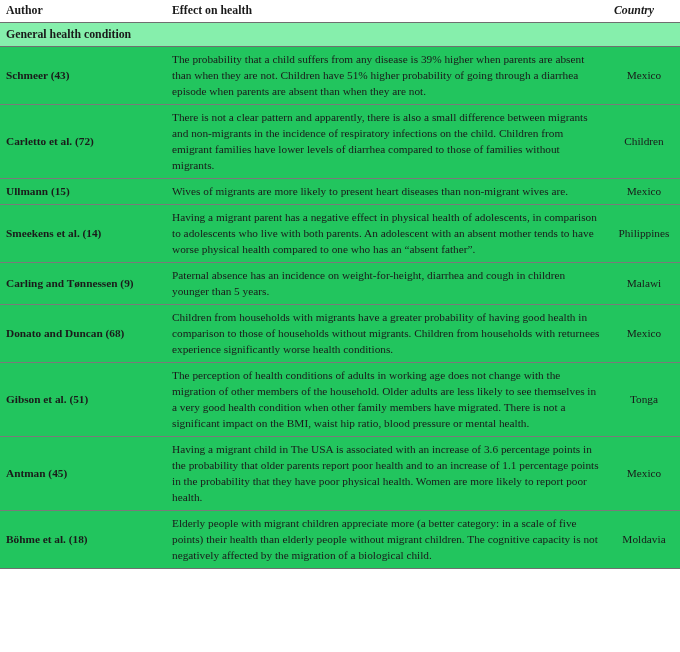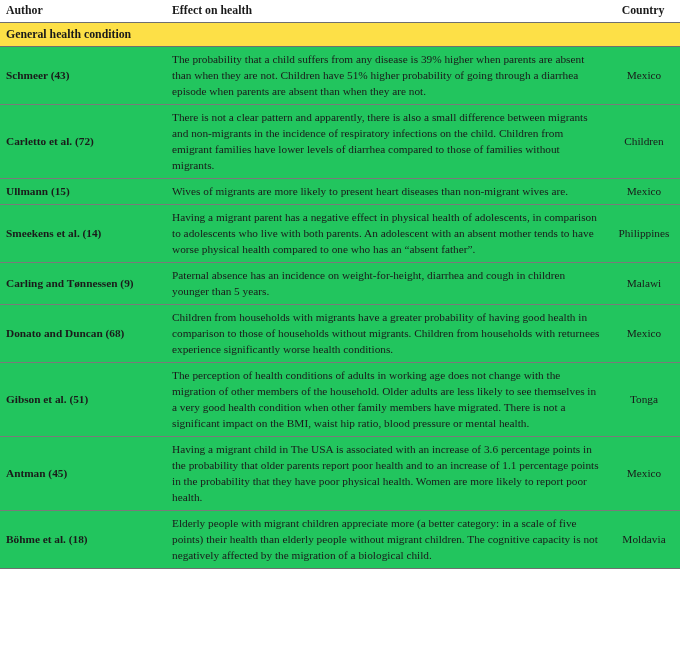--- a/index.html
+++ b/index.html
@@ -33,30 +33,30 @@
   thead th {
     text-align: left;
     font-weight: bold;
     font-size: 11.8px;
     padding: 2px 6px 3px 6px;
     border-bottom: 1.4px solid #6f6f6f;
     vertical-align: bottom;
     background: #ffffff;
   }
   thead th.country-head {
-    text-align: center;
     padding-right: 8px;
+    font-style: italic;
   }
 
   tr.section-row td {
     font-weight: bold;
     font-size: 11.8px;
     padding: 3px 6px 3px 6px;
     border-bottom: 1.4px solid #6f6f6f;
-    background: #fde047;
+    background: #86efac;
     margin-top: 19px;
   }
 
   tbody.data-body td {
     border-bottom: 1.2px solid #7a7a7a;
     padding: 4px 6px 5px 6px;
     background: #22c55e;
   }
   td.author-cell {
     vertical-align: middle;

